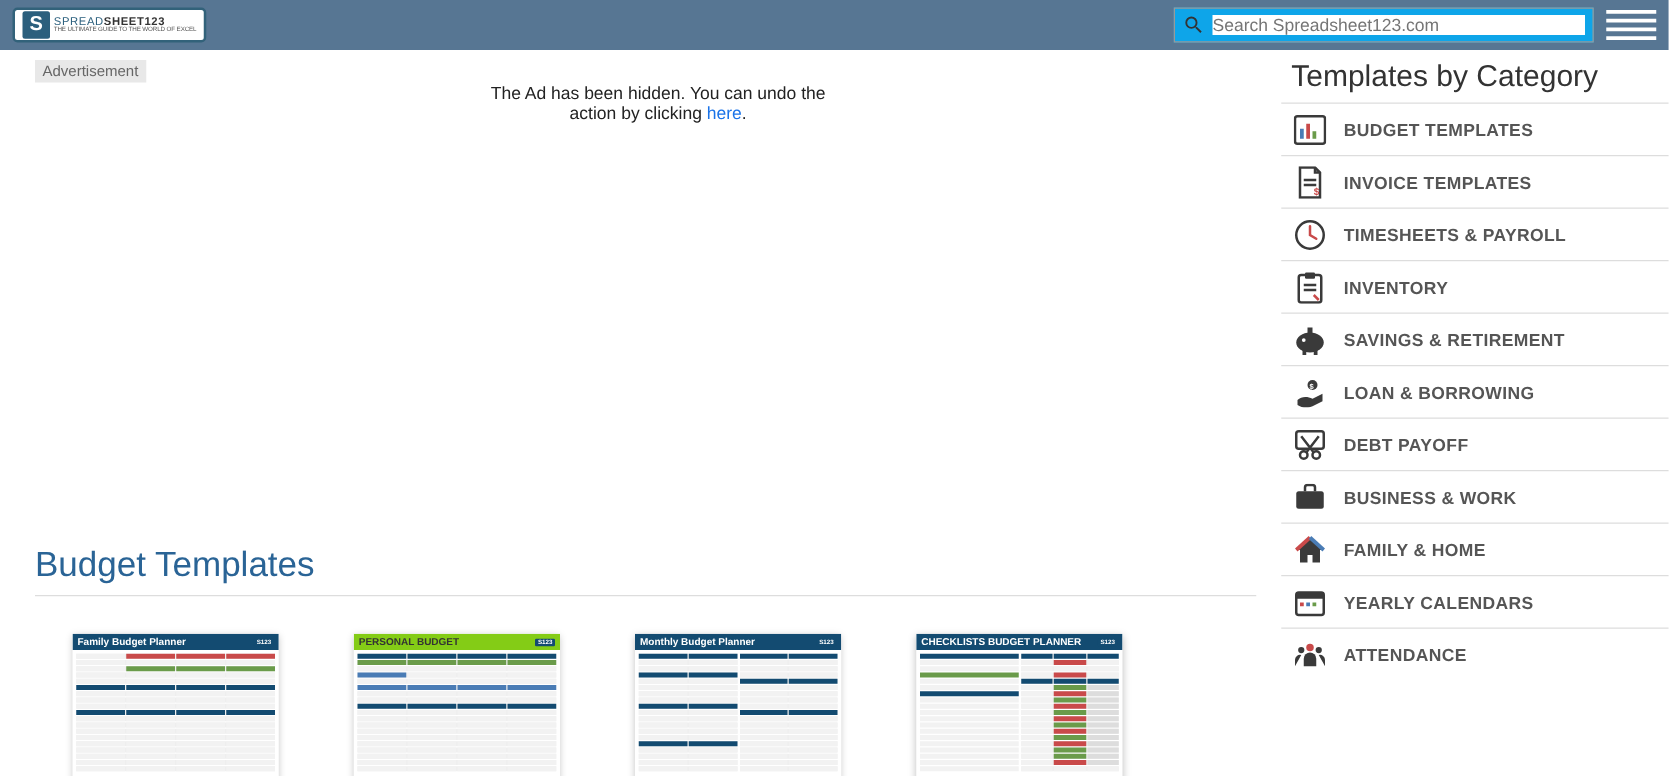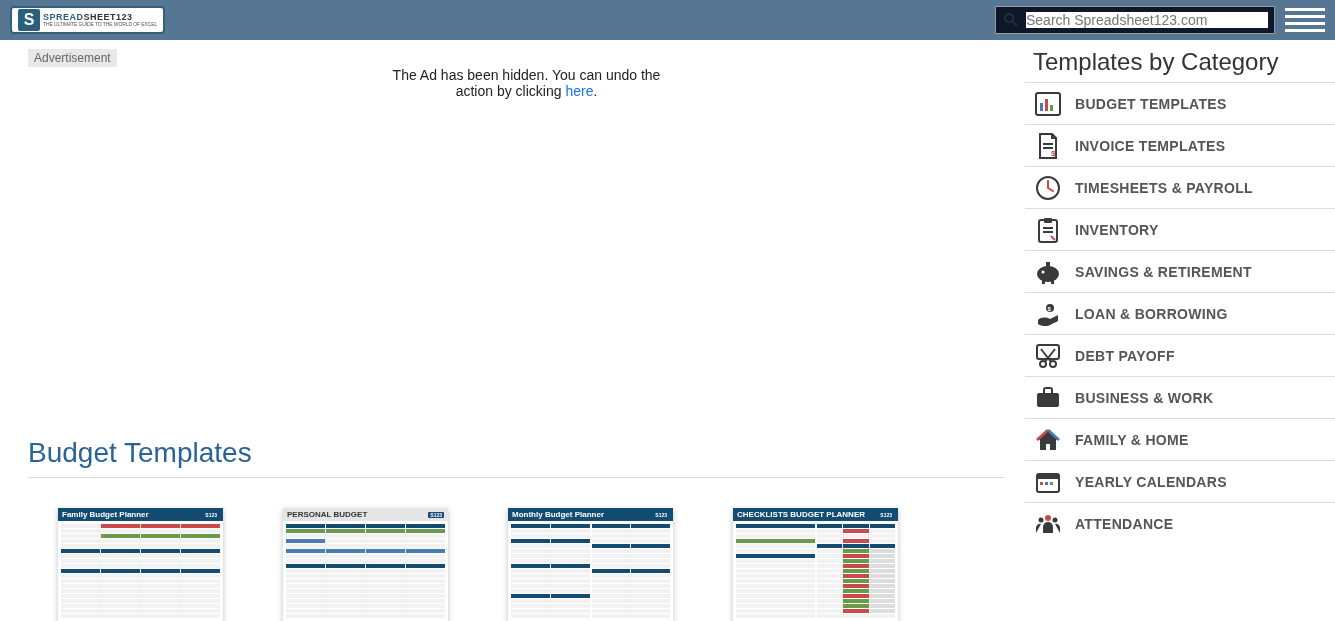--- a/index.html
+++ b/index.html
@@ -2,25 +2,25 @@
 <html><head>
 <meta charset="utf-8">
 <style>
 * { box-sizing: border-box; margin: 0; padding: 0; }
 body { font-family: Arial, Helvetica, sans-serif; background: #fff; width: 1335px; }
 .header { background: #577693; height: 40px; display: flex; align-items: center; padding: 0 10px; }
 .logo { background: #fff; border: 2px solid #32627a; border-radius: 4px; padding: 2px 6px; display: flex; align-items: center; height: 28px; }
 .logo-icon { width: 22px; height: 22px; background: #2b5f7d; border-radius: 2px; margin-right: 3px; display:flex; align-items:center; justify-content:center; }
 .logo-icon span { color:#fff; font-weight:bold; font-size:16px; }
 .logo-text { font-size: 9px; line-height: 1; }
-.logo-text .t1 { font-weight: bold; color: #2b5f7d; letter-spacing: 0.5px; }
+.logo-text .t1 { font-weight: normal; color: #2b5f7d; letter-spacing: 0.5px; }
 .logo-text .t1 b { color: #333; }
 .logo-text .t2 { font-size: 5px; color: #555; letter-spacing: -0.1px; }
 .header-spacer { flex: 1; }
-.search-box { background: #0f172a; border: 1px solid #999; height: 28px; width: 280px; display: flex; align-items: center; padding: 0 6px; }
+.search-box { background: #0ea5e9; border: 1px solid #999; height: 28px; width: 336px; display: flex; align-items: center; padding: 0 6px; }
 .search-box svg { width: 18px; height: 18px; fill: #333; margin-right: 6px; }
 .search-box input { border: none; outline: none; flex: 1; font-size: 14px; color: #666; }
 .menu-btn { width: 40px; height: 28px; margin-left: 10px; display: flex; flex-direction: column; justify-content: space-between; cursor: pointer; padding: 2px 0; }
 .menu-btn span { height: 3px; background: #fff; width: 100%; }
 .main { display: flex; }
 .content { flex: 1; padding: 8px 0 0 28px; }
 .ad-label { background: #e8e8e8; color: #666; font-size: 12px; padding: 2px 6px; display: inline-block; margin-bottom: 0; }
 .ad-zone { height: 370px; display: flex; align-items: flex-start; justify-content: center; text-align: center; font-size: 14px; color: #222; }
 .ad-zone a { color: #1a73e8; text-decoration: none; }
 .section-title { color: #2a6496; font-size: 28px; font-weight: normal; padding-bottom: 8px; border-bottom: 1px solid #ddd; margin-right: 20px; }
@@ -198,21 +198,21 @@
             </div>
           <div class="tmpl-row">
               <div class="cell lt"></div>
               <div class="cell lt"></div>
               <div class="cell lt"></div>
               <div class="cell lt"></div>
             </div>
         </div>
       </div>
       <div class="tmpl-card">
-        <div class="tmpl-header" style="background:#e5e5e5;color:#333;">
+        <div class="tmpl-header" style="background:#84cc16;color:#333;">
             <span>PERSONAL BUDGET</span>
             <span class="mini-logo">S123</span>
           </div>
         <div class="tmpl-body">
           <div class="tmpl-row navy">
               <div class="cell"></div>
               <div class="cell"></div>
               <div class="cell"></div>
               <div class="cell"></div>
             </div>

